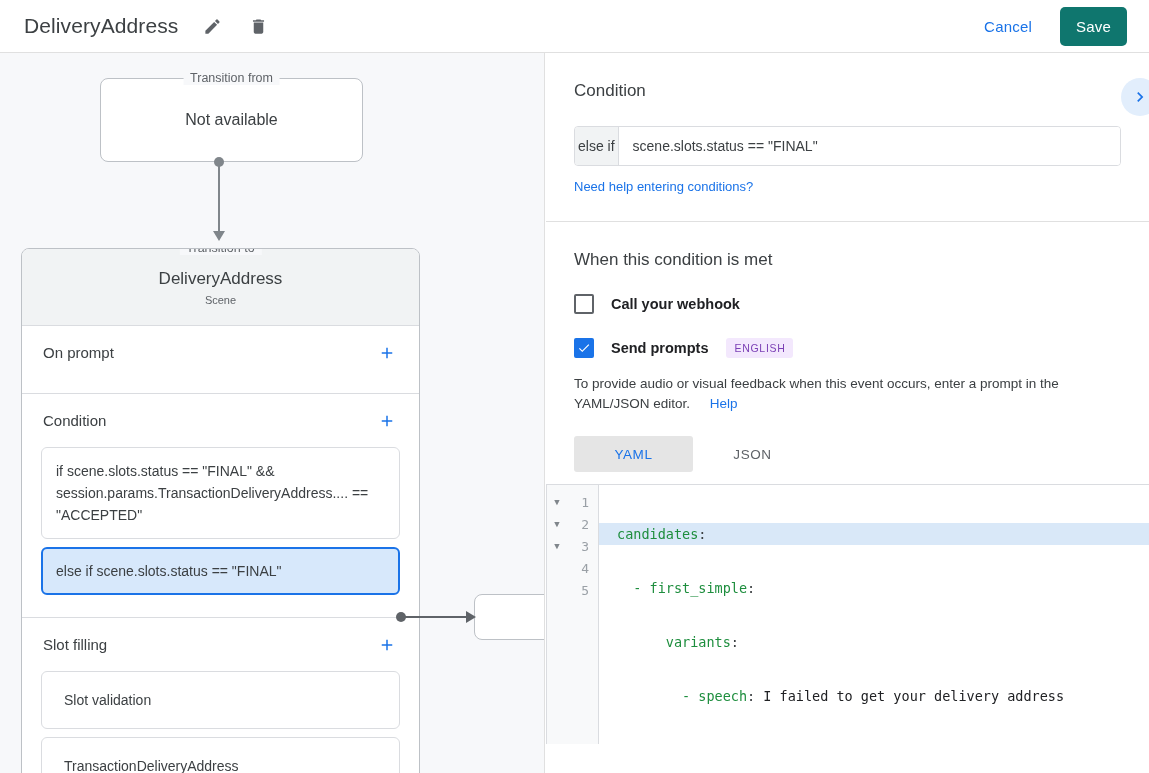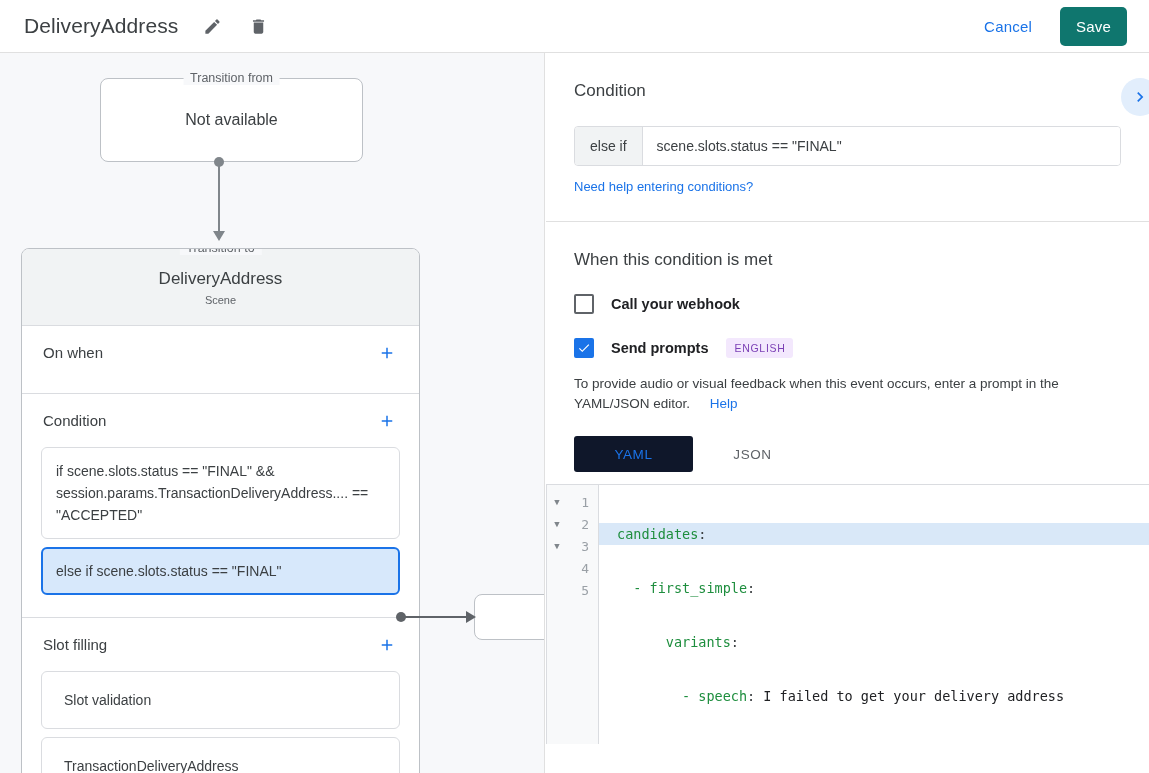--- a/index.html
+++ b/index.html
@@ -225,21 +225,21 @@
     display: flex;
     border: 1px solid #dadce0;
     border-radius: 4px;
     height: 40px;
     overflow: hidden;
   }
   #cond-prefix {
     background: #f1f3f4;
     border-right: 1px solid #dadce0;
     display: flex; align-items: center;
-    padding: 0 15px;
+    padding: 0 3px;
     font-size: 14px; color: #3c4043;
     white-space: nowrap;
   }
   #cond-value {
     flex: 1;
     border: none; outline: none;
     padding: 0 14px;
     font-size: 14px; color: #3c4043;
     font-family: inherit;
     background: #ffffff;
@@ -300,21 +300,21 @@
   }
   .etab {
     width: 119px; height: 36px;
     display: flex; align-items: center; justify-content: center;
     font-size: 13.5px;
     color: #5f6368;
     cursor: pointer;
     letter-spacing: 0.6px;
   }
   .etab.active {
-    background: #0f172a;
+    background: #e5e5e5;
     color: #1a73e8;
     border-radius: 3px;
   }
 
   #code-editor {
     margin-top: 12px;
     margin-left: 0;
     width: 603px;
     height: 260px;
     border-top: 1px solid #dadce0;
@@ -394,21 +394,21 @@
   <div class="flow-card" id="node-to">
     <span class="legend">Transition to</span>
 
     <div id="node-to-head">
       <div id="node-to-title">DeliveryAddress</div>
       <div id="node-to-sub">Scene</div>
     </div>
 
     <div class="sec" id="sec-onenter">
       <div class="sec-head">
-        <span class="sec-title">On when</span>
+        <span class="sec-title">On prompt</span>
         <span class="plus-btn">
           <svg width="18" height="18" viewBox="0 0 24 24" fill="#1a73e8">
               <path d="M19 13h-6v6h-2v-6H5v-2h6V5h2v6h6v2z"></path>
             </svg>
         </span>
       </div>
     </div>
 
     <div class="sec" id="sec-condition">
       <div class="sec-head">

